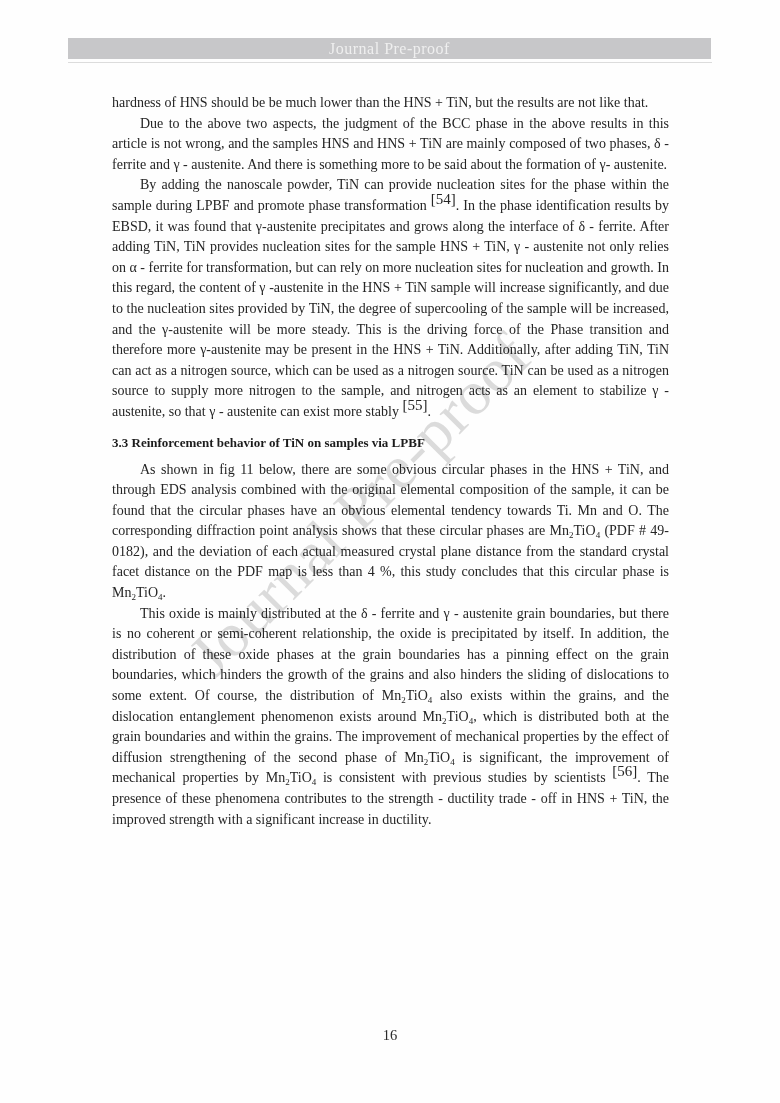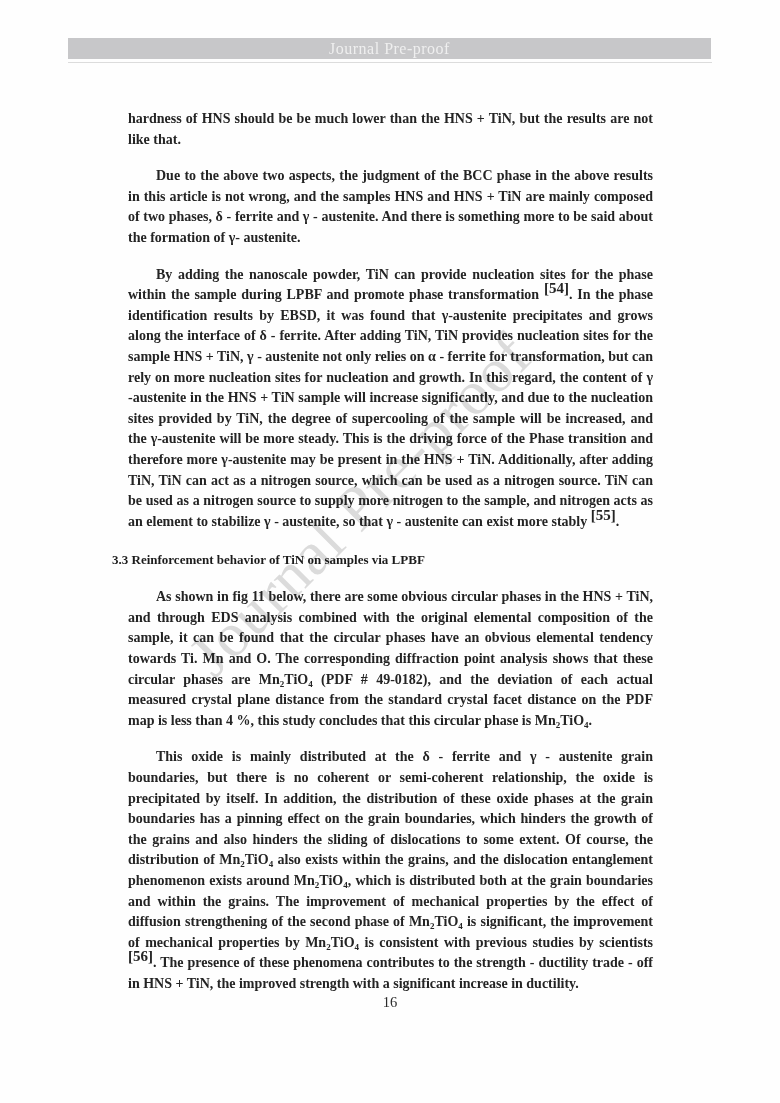--- a/index.html
+++ b/index.html
@@ -52,24 +52,23 @@
   .content {
     position: absolute;
     left: 112px; top: 93px;
     width: 557px;
     z-index: 2;
     color: #242424;
     font-size: 14px;
     line-height: 20.6px;
   }
   .para {
-    margin: 16px;
+    margin: 0;
     text-align: justify;
     text-justify: inter-word;
-    font-weight: bold;
   }
   .para.indent { text-indent: 28px; }
   .section-heading {
     margin: 8px 0 6px 0;
     font-size: 13px;
     line-height: 23px;
     font-weight: bold;
     color: #1c1c1c;
     text-align: left;
   }
@@ -78,21 +77,21 @@
     line-height: 0;
     vertical-align: 6px;
   }
   sub.chem {
     font-size: 9px;
     line-height: 0;
     vertical-align: -3px;
   }
   .page-number {
     position: absolute;
-    left: 0; top: 994px;
+    left: 0; top: 1027px;
     width: 780px;
     text-align: center;
     font-size: 14.5px;
     color: #2a2a2a;
     z-index: 2;
   }
 </style>
 </head>
 <body>
 

